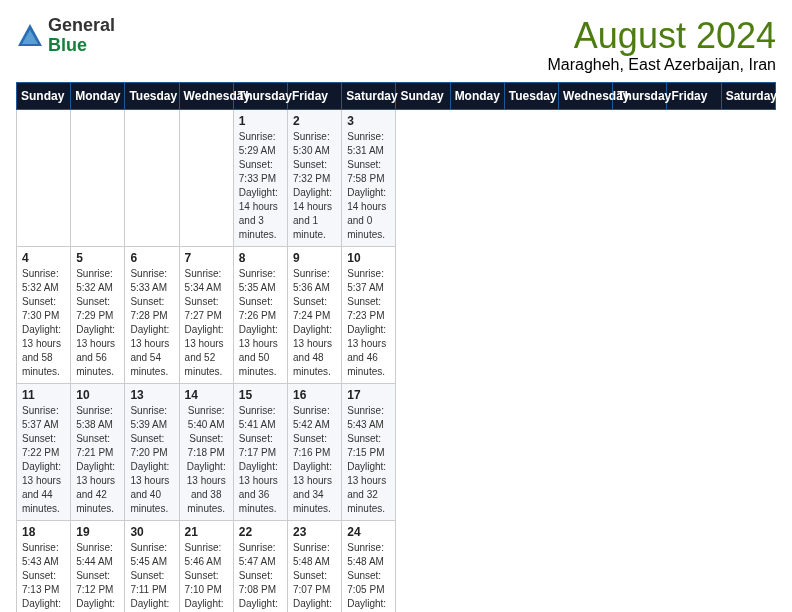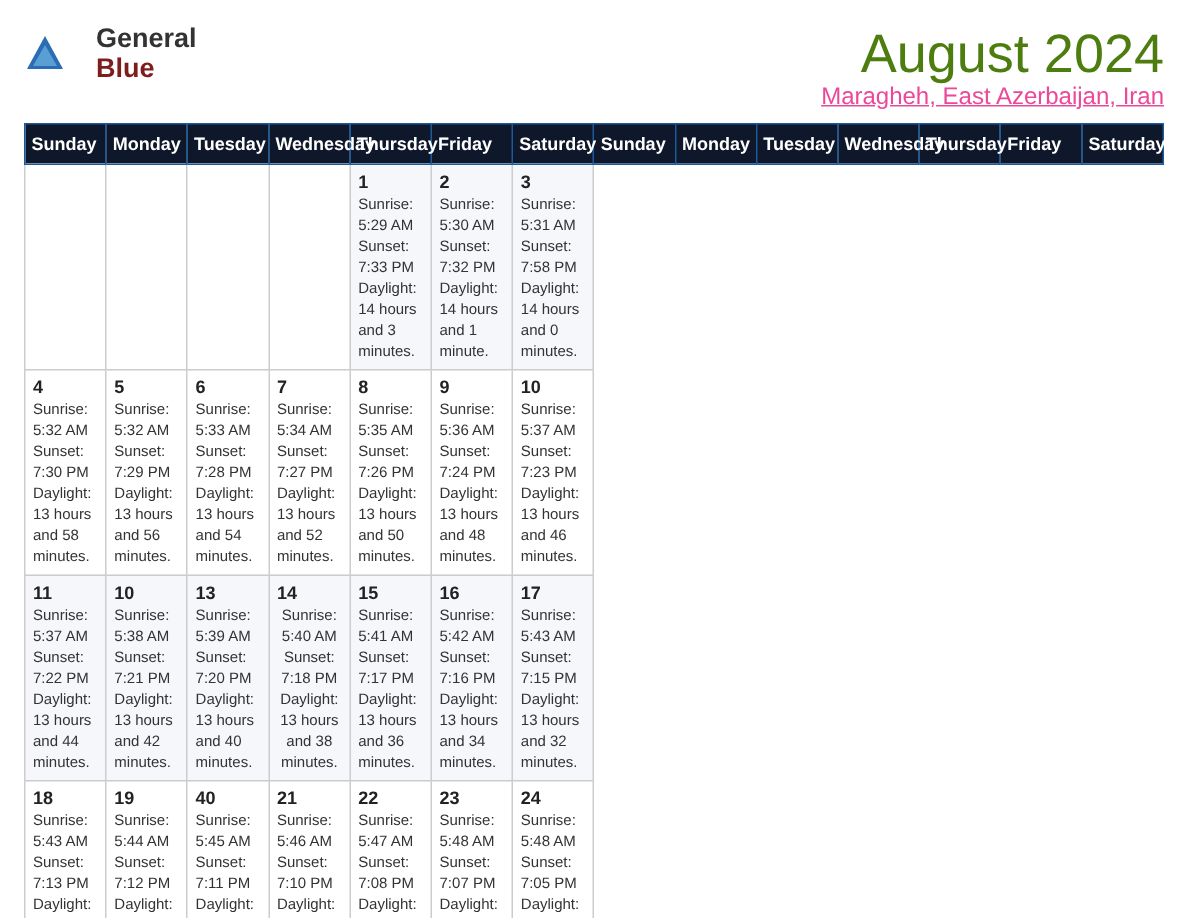--- a/index.html
+++ b/index.html
@@ -12,45 +12,44 @@
     }
     .header {
       display: flex;
       justify-content: space-between;
       align-items: flex-start;
       margin-bottom: 8px;
     }
     .logo {
       display: flex;
       align-items: center;
-      gap: 20px;
+      gap: 4px;
     }
     .logo-text {
       font-size: 18px;
       font-weight: bold;
       line-height: 1.1;
     }
     .logo-general { color: #333; }
-    .logo-blue { color: #7f1d1d; }
+    .logo-blue { color: #15803d; }
     .logo-icon {
       width: 28px;
       height: 28px;
     }
     .title-block { text-align: right; }
     .month-year {
       font-size: 36px;
       font-weight: 300;
       color: #4d7c0f;
       line-height: 1.1;
     }
     .location {
       font-size: 16px;
-      color: #ec4899;
+      color: #000000;
       font-weight: normal;
-      text-decoration: underline;
     }
     table {
       width: 100%;
       border-collapse: collapse;
       table-layout: fixed;
     }
     thead th {
       background: #0f172a;
       color: #fff;
       font-size: 12px;
@@ -262,21 +261,21 @@
 and 30 minutes.</div>
         </td>
         <td>
           <span class="day-number">19</span>
           <div class="day-info" style="white-space: pre-line;">Sunrise: 5:44 AM
 Sunset: 7:12 PM
 Daylight: 13 hours
 and 27 minutes.</div>
         </td>
         <td>
-          <span class="day-number">40</span>
+          <span class="day-number">30</span>
           <div class="day-info" style="white-space: pre-line;">Sunrise: 5:45 AM
 Sunset: 7:11 PM
 Daylight: 13 hours
 and 25 minutes.</div>
         </td>
         <td>
           <span class="day-number">21</span>
           <div class="day-info" style="white-space: pre-line;">Sunrise: 5:46 AM
 Sunset: 7:10 PM
 Daylight: 13 hours

